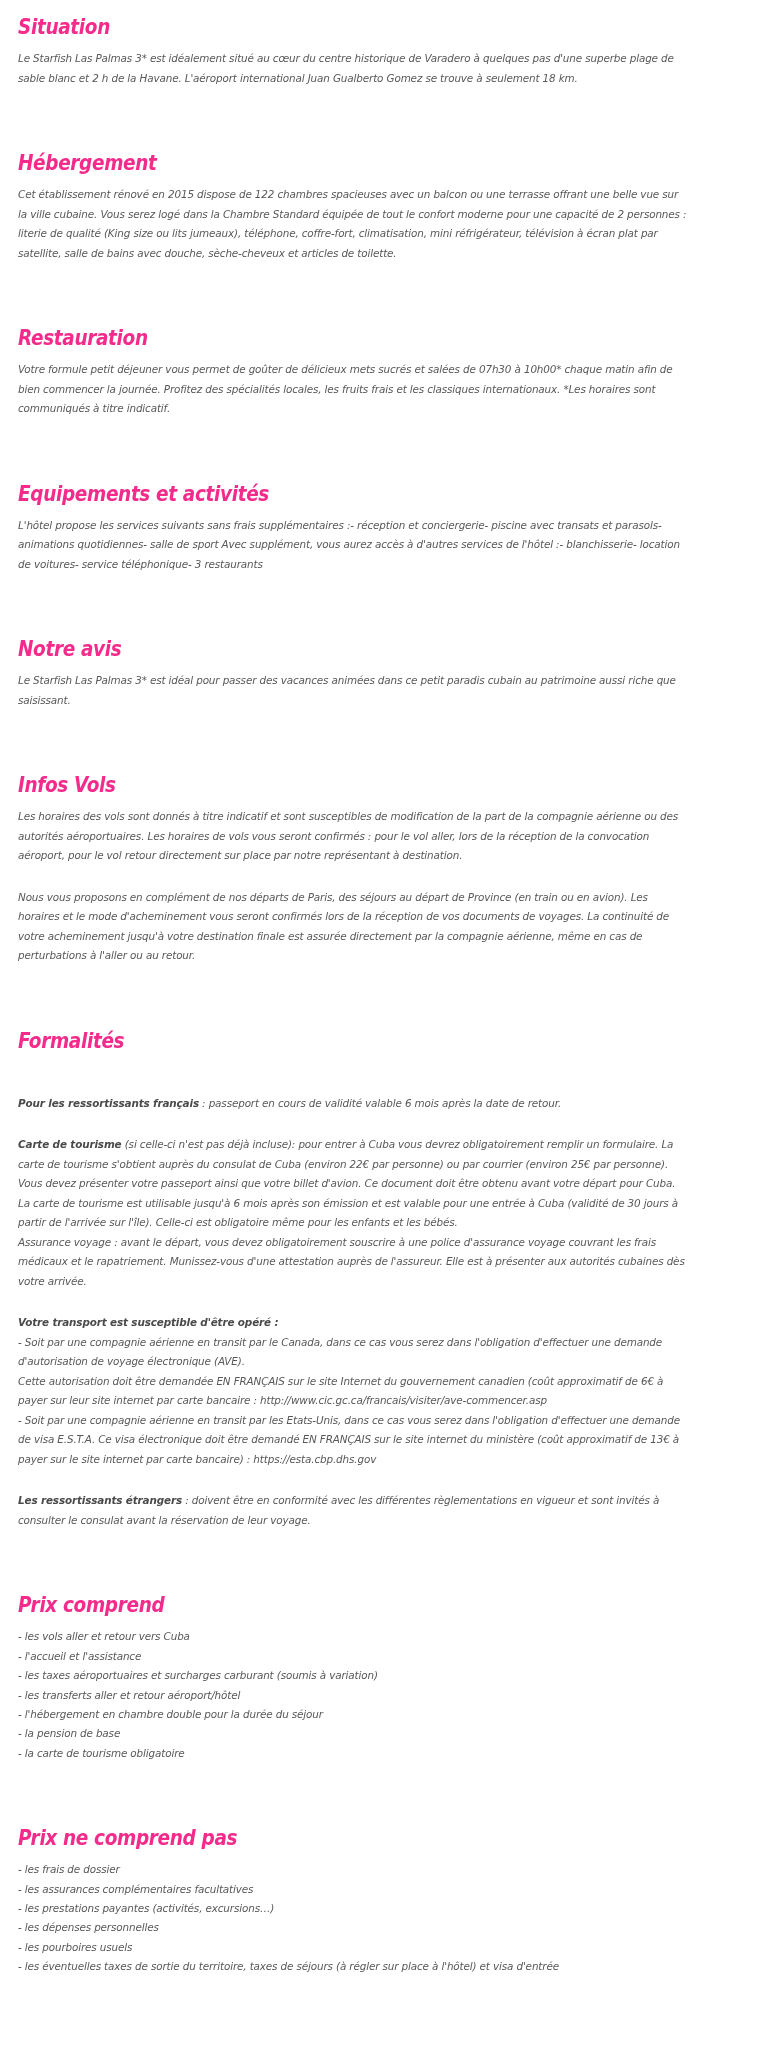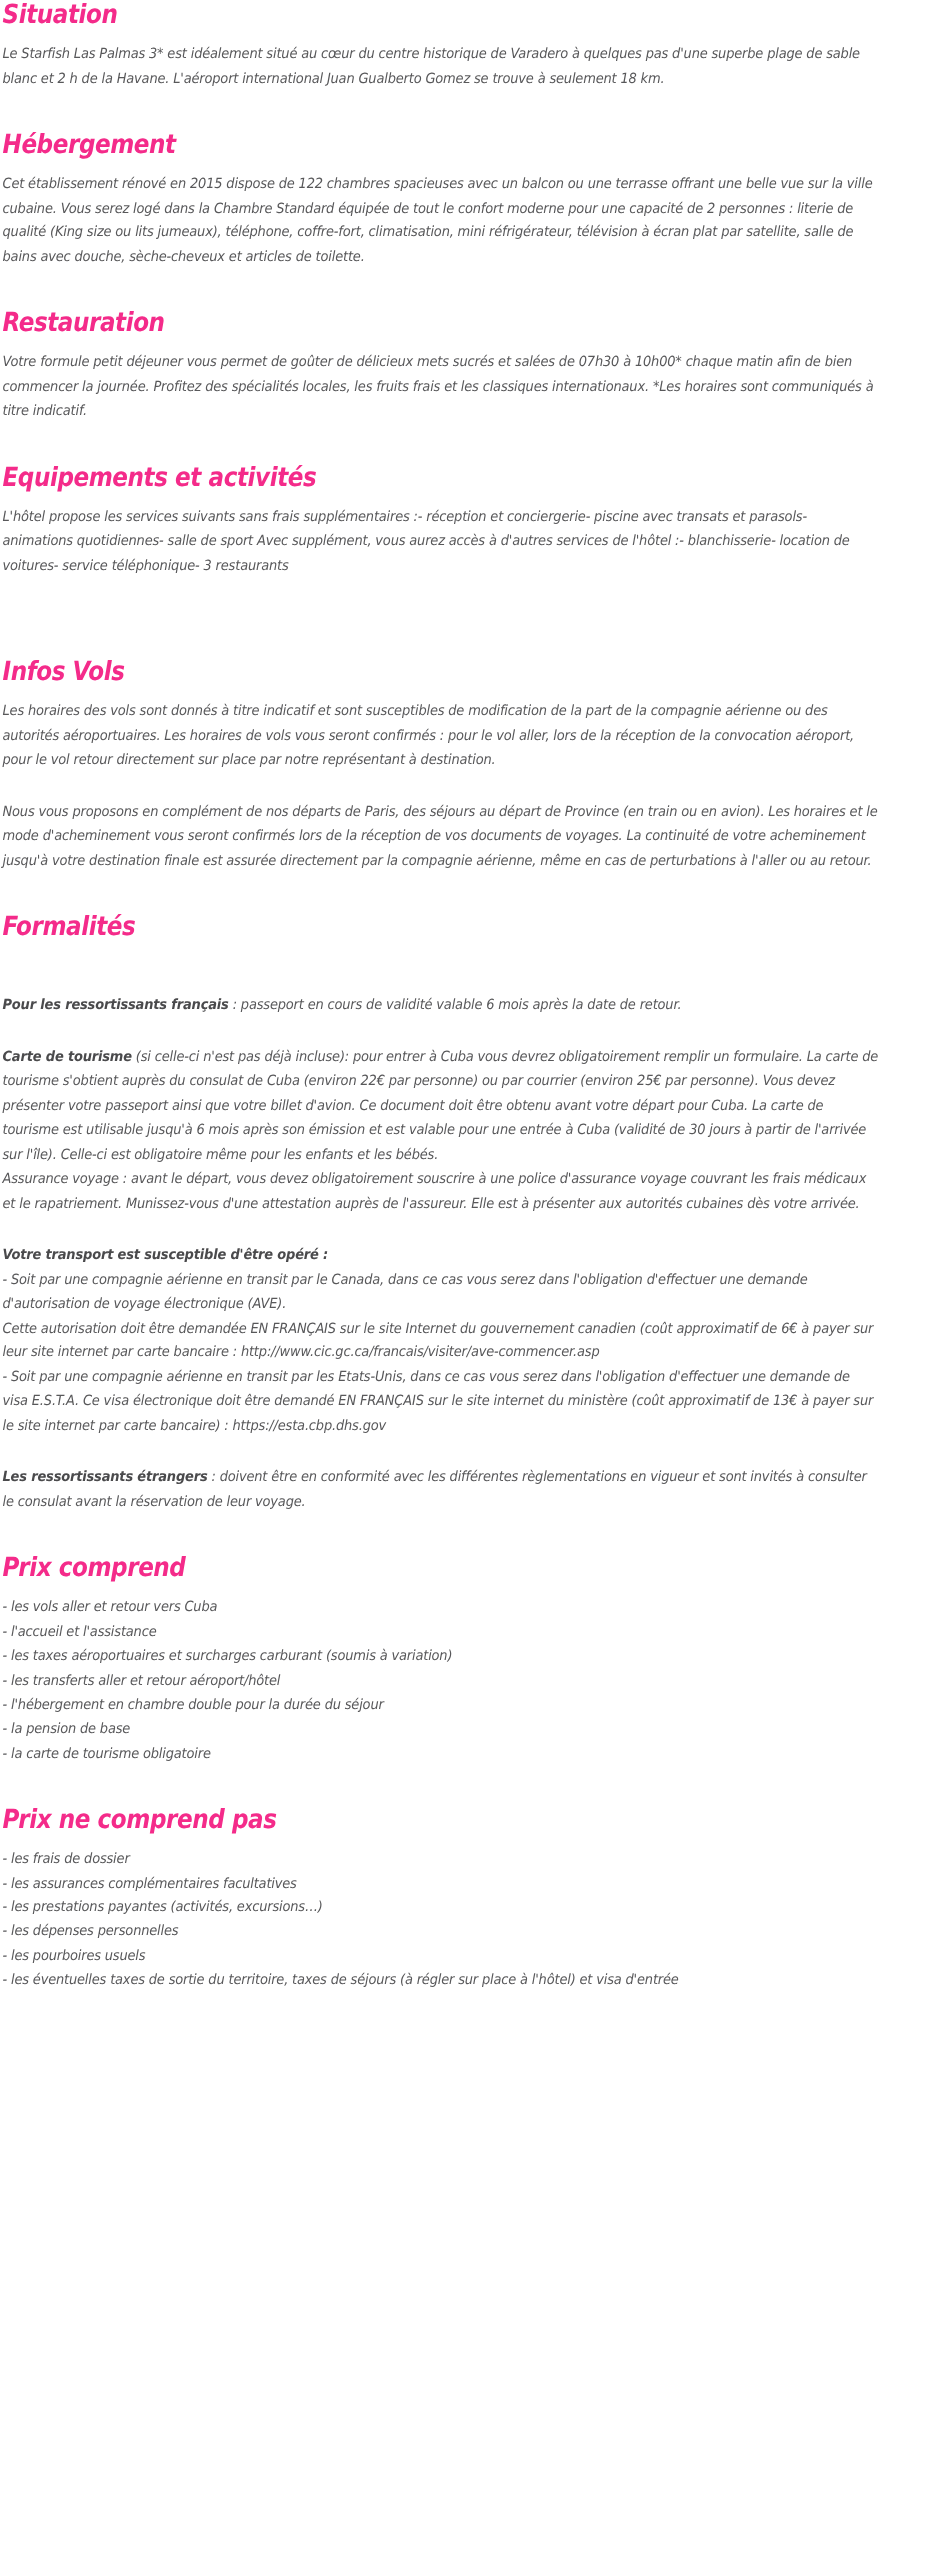--- a/index.html
+++ b/index.html
@@ -45,21 +45,21 @@
   .bullet {
     line-height: 19.4px;
   }
   .lead-bold {
     font-weight: bold;
     color: #4a4a4c;
   }
   .gap-lg  { height: 22px; }
   .gap-xl  { height: 32px; }
   .after-title { height: 11px; }
-  .sec { margin: 0; padding: 0; }
+  .sec { margin: 16px; padding: 0; }
 </style>
 </head>
 <body>
 
 <div class="page">
 
   <div class="sec">
     <h2 class="section-title">Situation</h2>
     <div class="after-title"></div>
     <p class="body-text">Le Starfish Las Palmas 3* est idéalement situé au cœur du centre historique de Varadero à quelques pas d'une superbe plage de sable blanc et 2 h de la Havane. L'aéroport international Juan Gualberto Gomez se trouve à seulement 18 km.</p>
@@ -84,20 +84,25 @@
   <div class="gap-xl"></div>
 
   <div class="sec">
     <h2 class="section-title">Equipements et activités</h2>
     <div class="after-title"></div>
     <p class="body-text">L'hôtel propose les services suivants sans frais supplémentaires :- réception et conciergerie- piscine avec transats et parasols- animations quotidiennes- salle de sport Avec supplément, vous aurez accès à d'autres services de l'hôtel :- blanchisserie- location de voitures- service téléphonique- 3 restaurants</p>
   </div>
 
   <div class="gap-xl"></div>
 
+  <div class="sec">
+    <h2 class="section-title">Notre avis</h2>
+    <div class="after-title"></div>
+    <p class="body-text">Le Starfish Las Palmas 3* est idéal pour passer des vacances animées dans ce petit paradis cubain au patrimoine aussi riche que saisissant.</p>
+  </div>
 
   <div class="gap-xl"></div>
 
   <div class="sec">
     <h2 class="section-title">Infos Vols</h2>
     <div class="after-title"></div>
     <p class="body-text">Les horaires des vols sont donnés à titre indicatif et sont susceptibles de modification de la part de la compagnie aérienne ou des autorités aéroportuaires. Les horaires de vols vous seront confirmés : pour le vol aller, lors de la réception de la convocation aéroport, pour le vol retour directement sur place par notre représentant à destination.</p>
     <div class="gap-lg"></div>
     <p class="body-text">Nous vous proposons en complément de nos départs de Paris, des séjours au départ de Province (en train ou en avion). Les horaires et le mode d'acheminement vous seront confirmés lors de la réception de vos documents de voyages. La continuité de votre acheminement jusqu'à votre destination finale est assurée directement par la compagnie aérienne, même en cas de perturbations à l'aller ou au retour.</p>
   </div>

